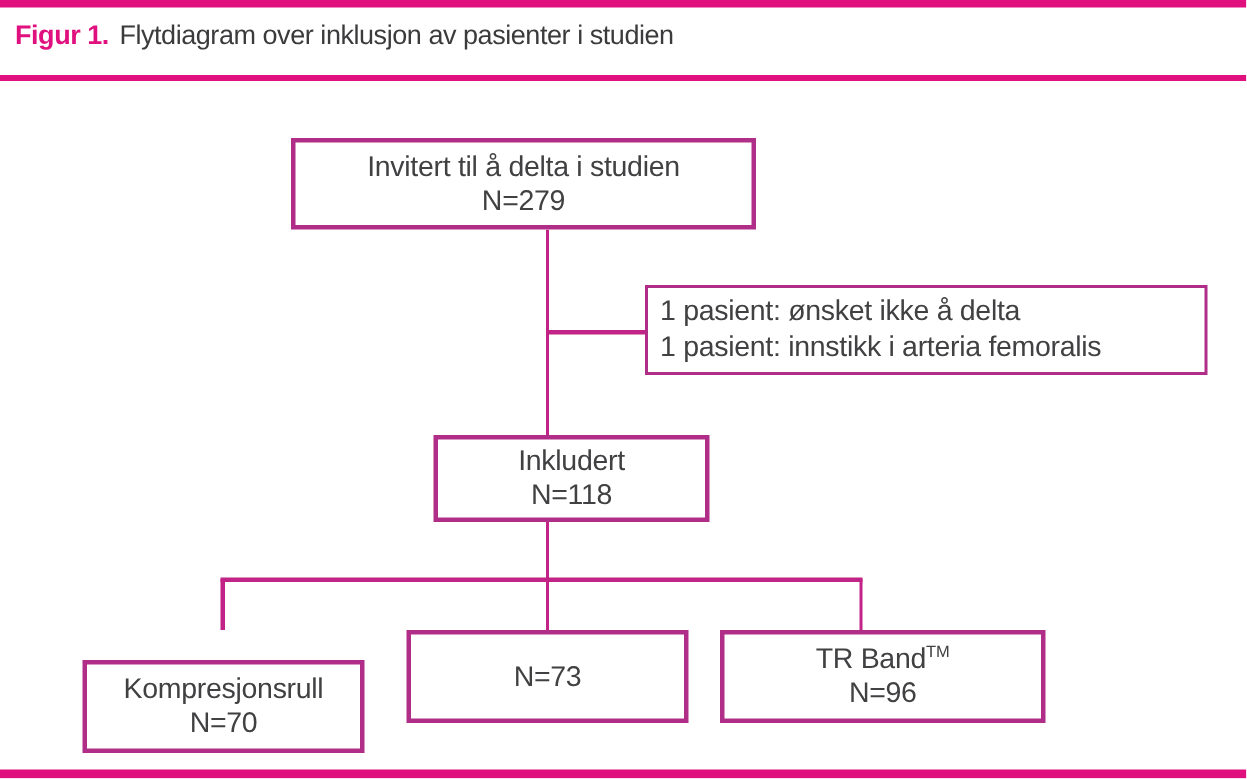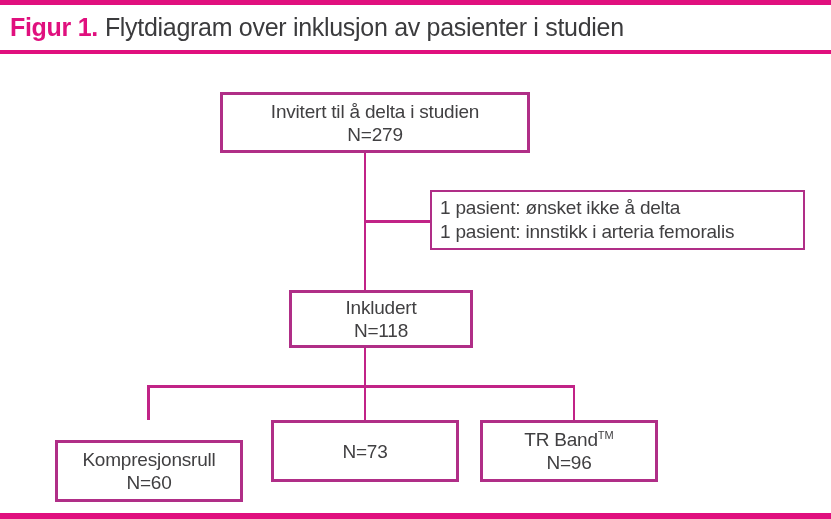--- a/index.html
+++ b/index.html
@@ -22,21 +22,21 @@
     width: 831px;
     background: var(--accent, #e0107e);
   }
   .bar.top    { top: 0;   height: 5px; }
   .bar.rule   { top: 50px; height: 4px; }
   .bar.bottom { top: 513px; height: 6px; }
   .figtitle {
     position: absolute;
     left: 10px;
     top: 13px;
-    font-size: 25px;
+    font-size: 18px;
     letter-spacing: -0.3px;
     white-space: nowrap;
     color: #3b3b3d;
   }
   .figtitle .label {
     color: var(--accent, #e0107e);
     font-weight: bold;
     margin-right: 7px;
   }
   .node {
@@ -58,26 +58,26 @@
     text-align: left;
     padding-left: 8px;
     line-height: 24px;
   }
   .node sup {
     font-size: 11px;
     line-height: 0;
     vertical-align: 7px;
     letter-spacing: 0;
   }
-  #box-invited    { left: 220px; top: 92px;  width: 310px; height: 61px; justify-content: center; }
+  #box-invited    { left: 194px; top: 92px;  width: 310px; height: 61px; justify-content: center; }
   #box-exclusions { left: 430px; top: 190px; width: 375px; height: 60px; border-width: 2.5px; }
   #box-included   { left: 278px; top: 290px; width: 184px; height: 58px; margin-left: 11px; }
   #box-arm-0      { left: 55px;  top: 440px; width: 188px; height: 62px; }
   #box-arm-1      { left: 271px; top: 420px; width: 188px; height: 62px; }
-  #box-arm-2      { left: 480px; top: 420px; width: 178px; height: 62px; }
+  #box-arm-2      { left: 480px; top: 420px; width: 217px; height: 62px; }
   .conn {
     position: absolute;
     background: var(--connector, #c12387);
   }
   .conn.v { width: 2.5px; }
   .conn.h { height: 2.5px; }
   #conn-main-v     { left: 363.5px; top: 153px; height: 138px; }
   #conn-excl-h     { left: 365px;   top: 220px; width: 66px; }
   #conn-incl-v     { left: 363.5px; top: 348px; height: 39px; }
   #conn-branch-h   { left: 147px;   top: 385px; width: 428px; }
@@ -116,21 +116,21 @@
     <div>1 pasient: innstikk i arteria femoralis</div>
   </div>
 
   <div class="node" id="box-included">
     <div>Inkludert</div>
     <div>N=118</div>
   </div>
 
   <div class="node" id="box-arm-0">
     <div><span>Kompresjonsrull</span></div>
-    <div>N=60</div>
+    <div>N=70</div>
   </div>
 
   <div class="node" id="box-arm-1">
     <div>N=73</div>
   </div>
 
   <div class="node" id="box-arm-2">
     <div><span>TR Band</span><sup>TM</sup></div>
     <div>N=96</div>
   </div>

